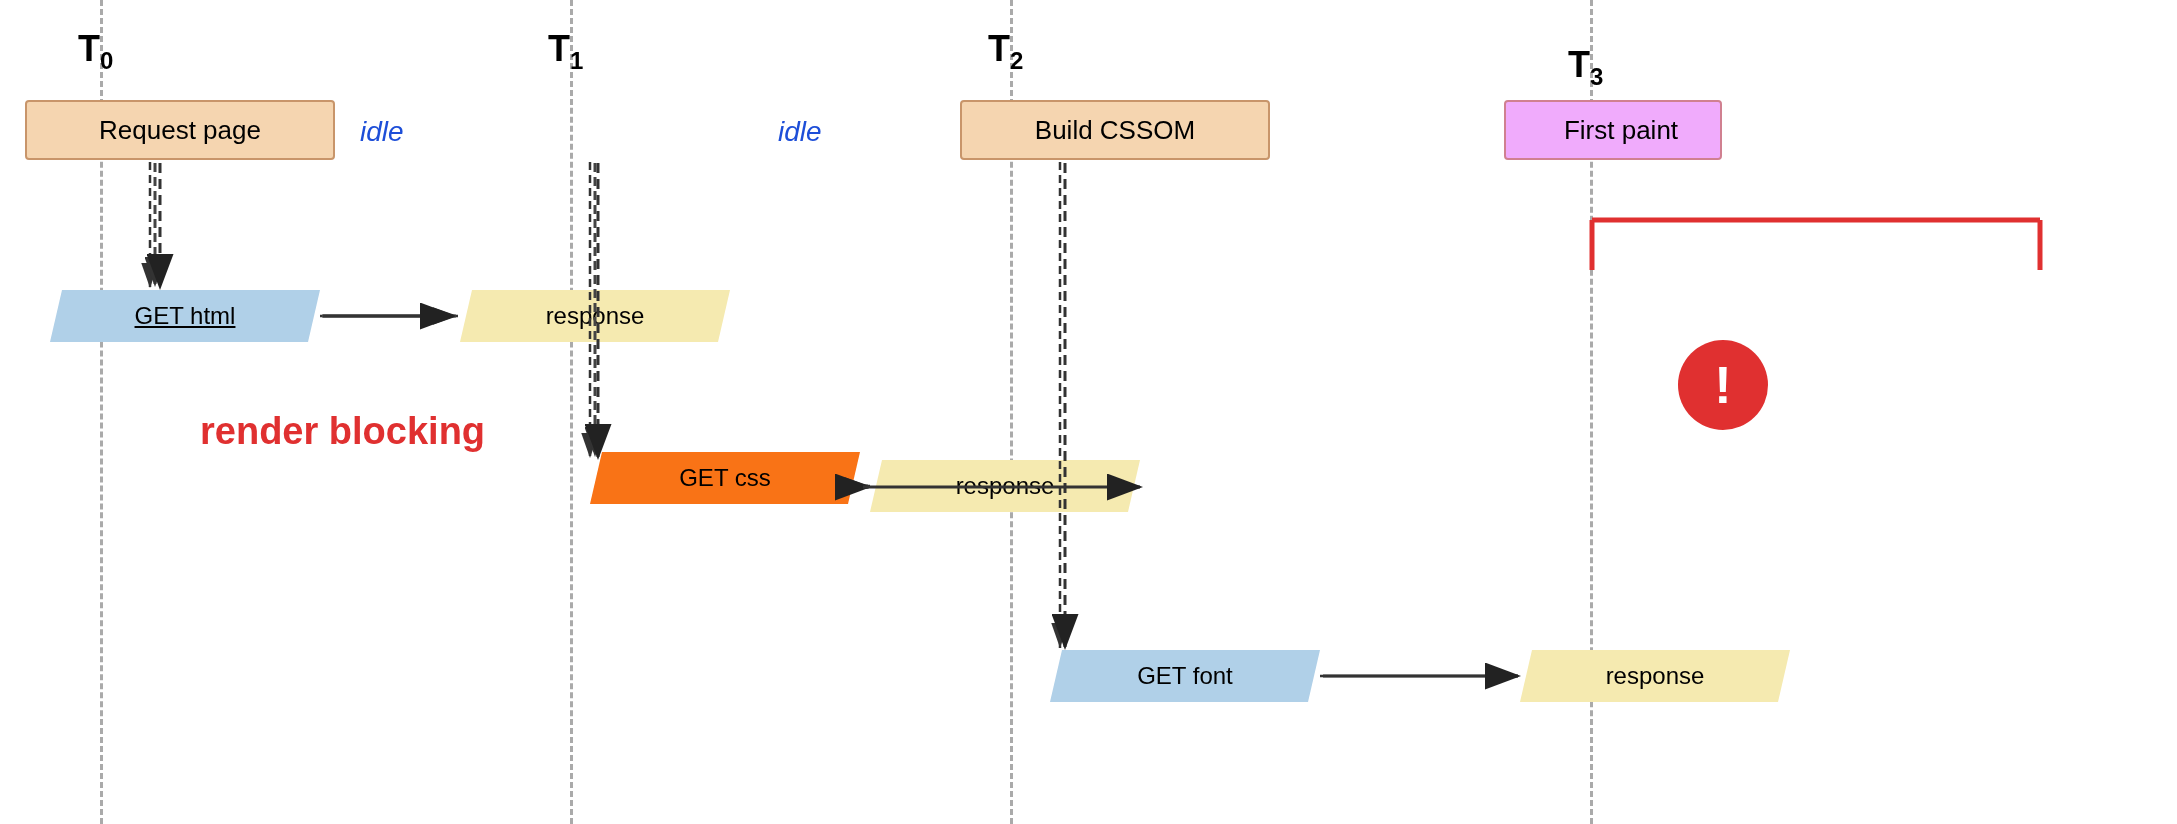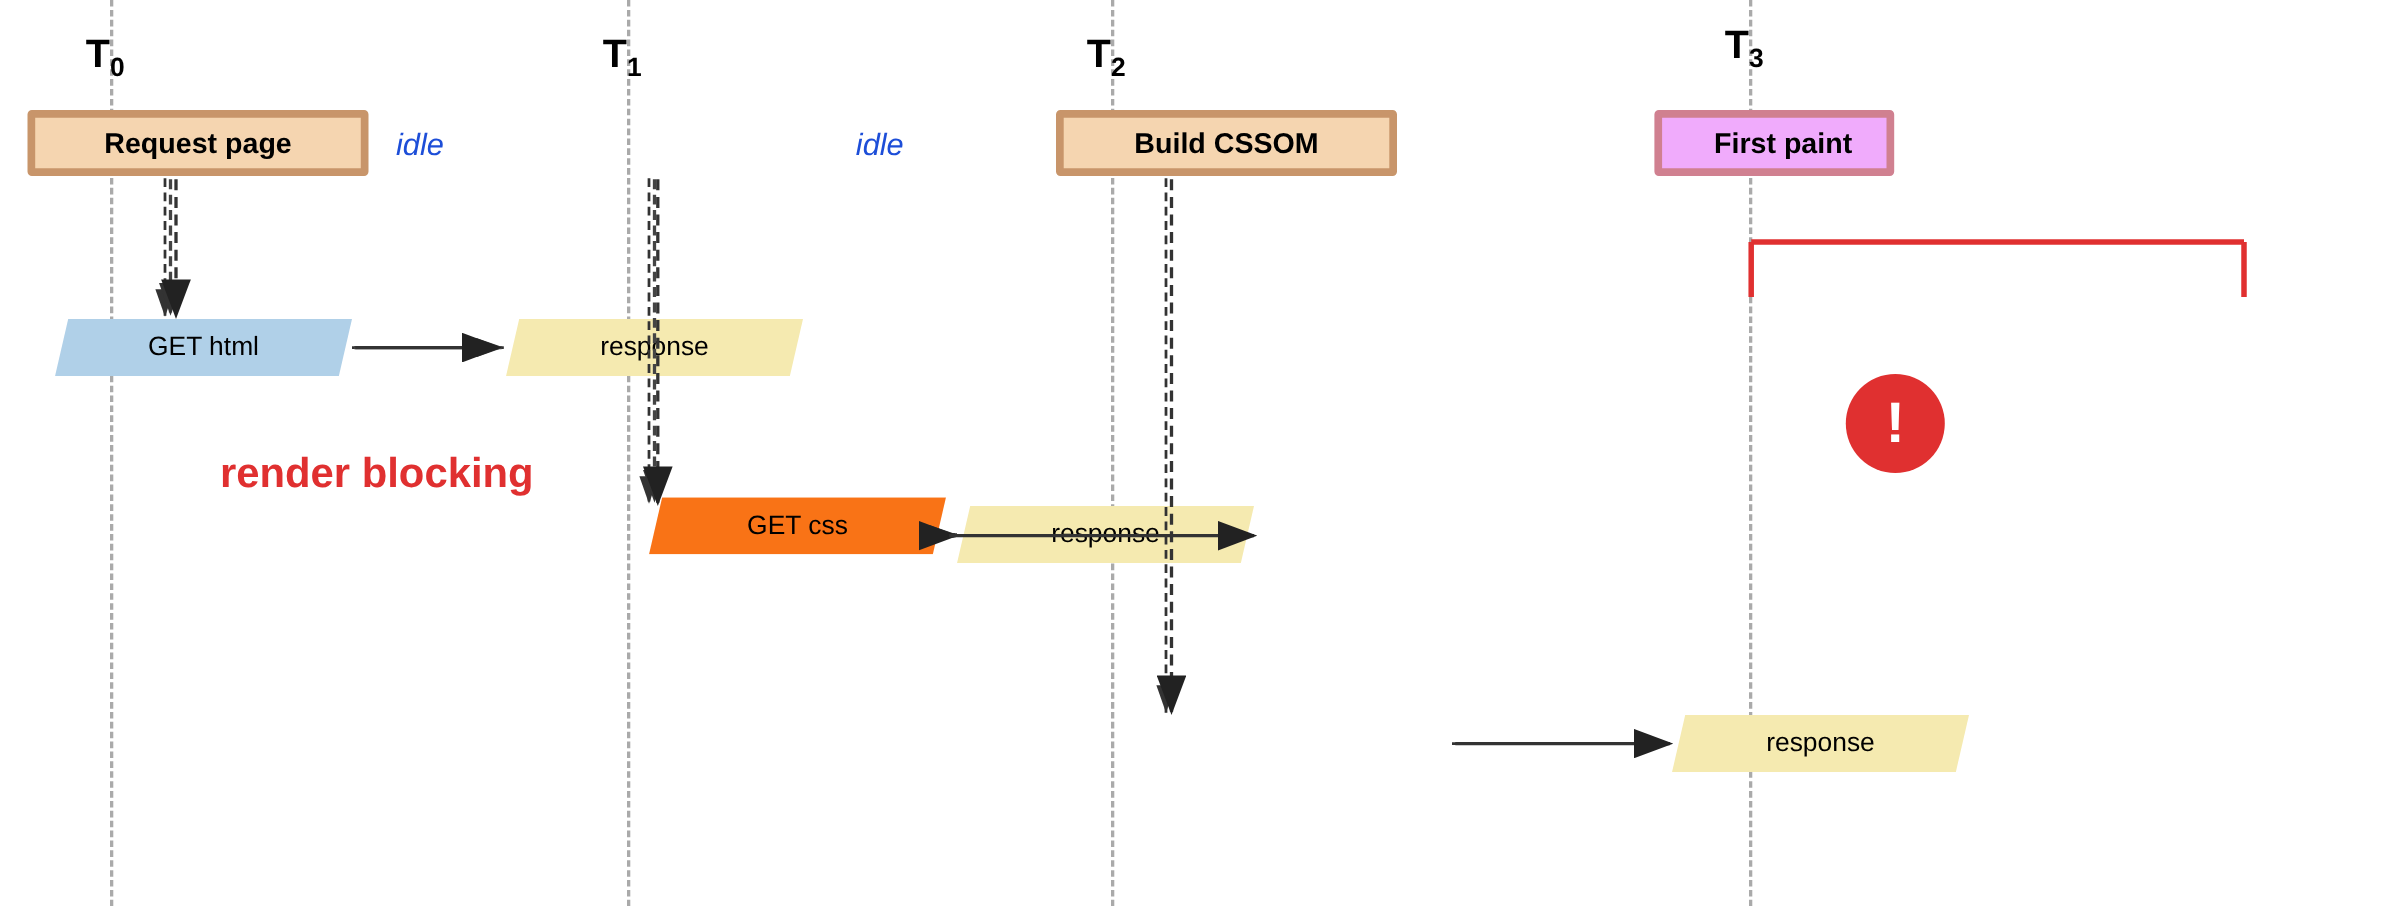--- a/index.html
+++ b/index.html
@@ -39,22 +39,22 @@
     }
 
     
     .proc-block {
       position: absolute;
       height: 60px;
       display: flex;
       align-items: center;
       justify-content: center;
       font-size: 26px;
-      font-weight: bold;
-      border: 7px solid #0ea5e9;
+      font-weight: normal;
+      border: 2px solid #0ea5e9;
       border-radius: 4px;
     }
 
     
     .net-block {
       position: absolute;
       height: 52px;
       display: flex;
       align-items: center;
       justify-content: center;
@@ -126,21 +126,21 @@
 
   <div class="t-label" style="left:78px; top:28px">
     <span>T</span><sub>0</sub>
   </div>
   <div class="t-label" style="left:548px; top:28px">
     <span>T</span><sub>1</sub>
   </div>
   <div class="t-label" style="left:988px; top:28px">
     <span>T</span><sub>2</sub>
   </div>
-  <div class="t-label" style="left:1568px; top:20px">
+  <div class="t-label" style="left:1568px; top:44px">
     <span>T</span><sub>3</sub>
   </div>
 
   <div class="proc-block" style="left:25px; top:100px; width:310px; background:#f5d5b0; border-color:#c8956a;">
     <span>Request page</span>
   </div>
 
   <div class="idle-text" style="left:360px; top:116px;">
     <span>idle</span>
   </div>
@@ -152,28 +152,31 @@
 
   <div class="proc-block" style="left:960px; top:100px; width:310px; background:#f5d5b0; border-color:#c8956a;">
     <span>Build CSSOM</span>
   </div>
 
   <div class="proc-block" style="left:1504px; top:100px; width:218px; background:#f0abfc; border-color:#d08090;padding-left:16px;">
     <span>First paint</span>
   </div>
 
 
-  <div class="net-block" style="left:50px; top:290px; width:270px; background:#b0d0e8;">
+  <div class="net-block" style="left:50px; top:290px; width:270px; background:#b0d0e8;text-decoration:underline;">
     <span>GET html</span>
   </div>
 
   <div class="net-block" style="left:590px; top:452px; width:270px; background:#f97316;">
     <span>GET css</span>
   </div>
 
+  <div class="net-block" style="left:1050px; top:650px; width:270px; background:#b0d0e8;">
+    <span>GET font</span>
+  </div>
 
   <div class="resp-block" style="left:460px; top:290px; width:270px; background:#f5eab0;">
     <span>response</span>
   </div>
 
   <div class="resp-block" style="left:870px; top:460px; width:270px; background:#f5eab0;">
     <span>response</span>
   </div>
 
   <div class="resp-block" style="left:1520px; top:650px; width:270px; background:#f5eab0;">

